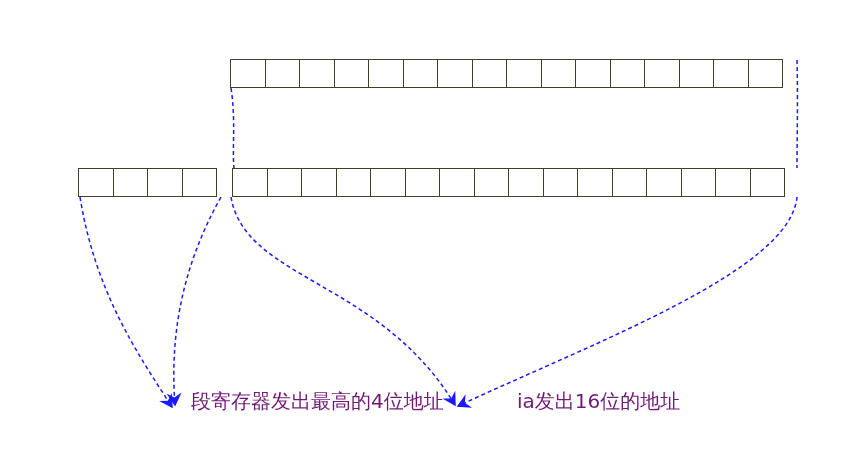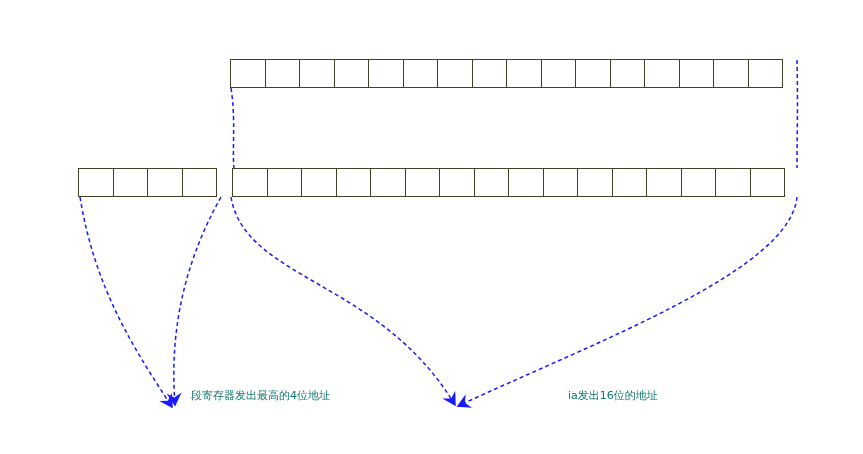--- a/index.html
+++ b/index.html
@@ -3,21 +3,21 @@
   <meta charset="utf-8">
   <style>
     html, body { margin: 0; padding: 0; background: #ffffff; }
     body { width: 863px; height: 454px; position: relative; overflow: hidden;
            font-family: "DejaVu Sans", sans-serif; }
     .reg-row { position: absolute; display: flex; }
     .cell { box-sizing: border-box; width: 35.5px; height: 29px;
             border: 1.5px solid #3d4226; margin-left: -1px; background: #fff; }
     .cell:first-child { margin-left: 0; }
     svg.connectors { position: absolute; left: 0; top: 0; }
-    .label { position: absolute; color: #0f766e; font-size: 11px; white-space: nowrap; }
+    .label { position: absolute; color: #701a75; font-size: 20px; white-space: nowrap; }
   </style>
 </head>
 <body>
 
 <div class="reg-row" style="left:230px; top:59px;" id="top-row">
     <div class="cell"></div>
     <div class="cell"></div>
     <div class="cell"></div>
     <div class="cell"></div>
     <div class="cell"></div>
@@ -71,13 +71,13 @@
 
     <path d="M80,197 C95,290 135,350 172,407" marker-end="url(#arrow)"></path>
     <path d="M221,197 C180,270 170,340 175,405" marker-end="url(#arrow)"></path>
 
     <path d="M231,197 C245,280 380,280 455,405" marker-end="url(#arrow)"></path>
     <path d="M797,197 C790,270 600,340 458,406" marker-end="url(#arrow)"></path>
   </g>
 </svg>
 
 <div class="label" style="left:191px; top:388px;">段寄存器发出最高的4位地址</div>
-<div class="label" style="left:568px; top:388px;">ia发出16位的地址</div>
+<div class="label" style="left:517px; top:388px;">ia发出16位的地址</div>
 
 </body></html>

